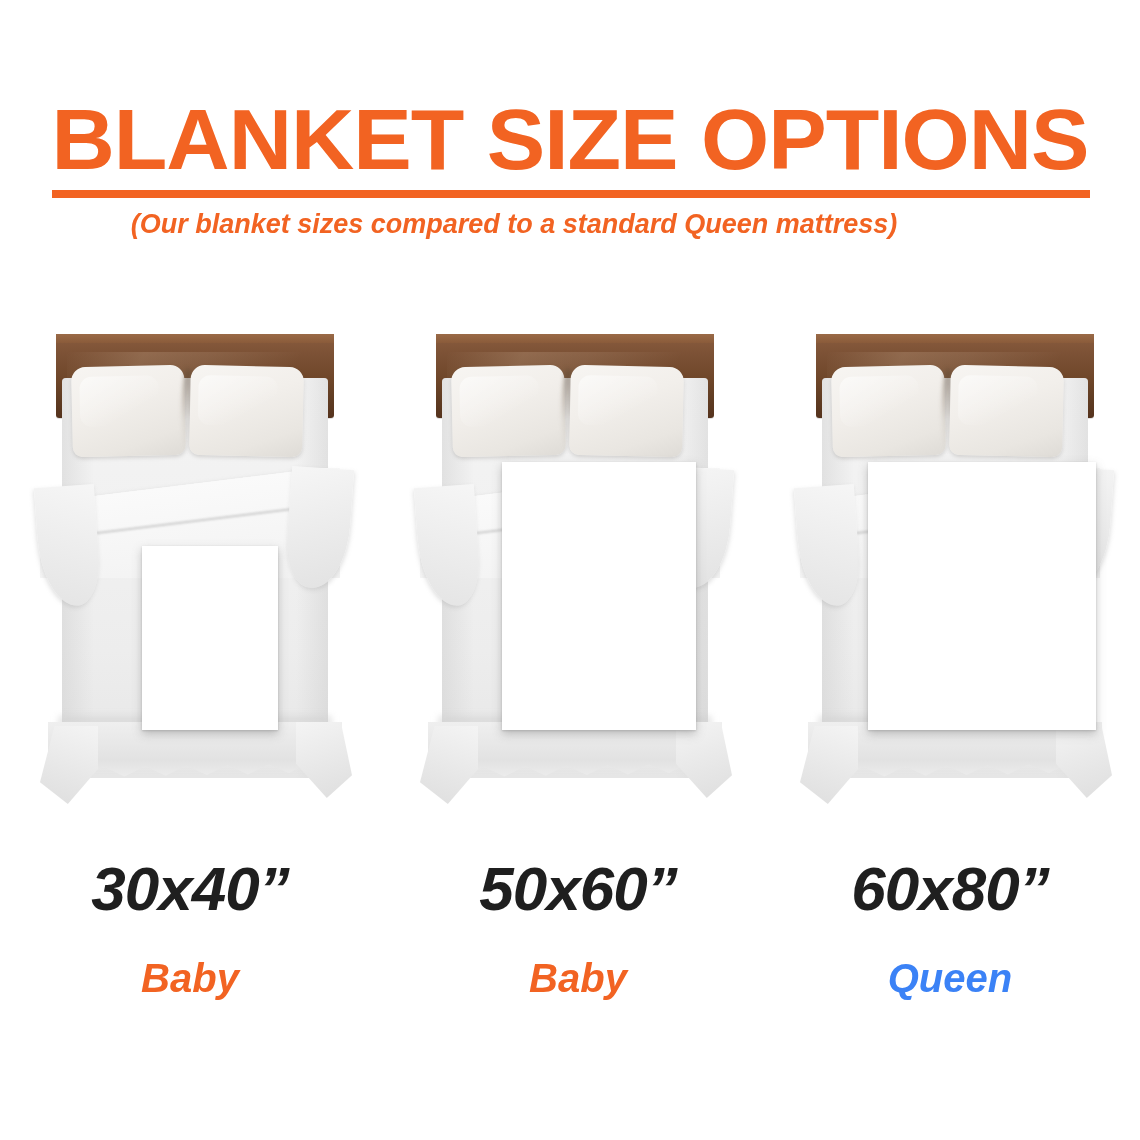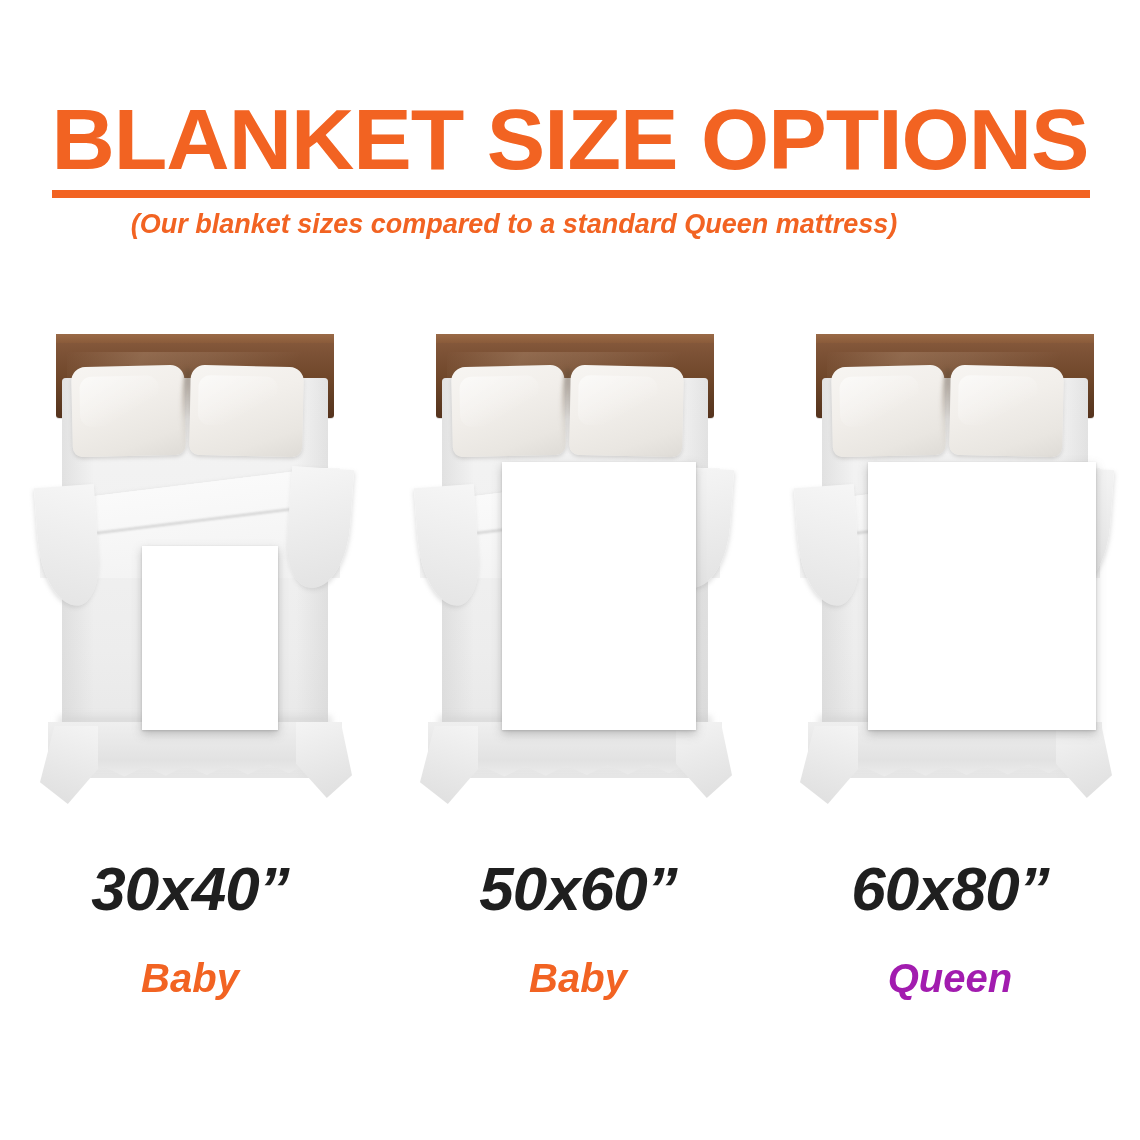--- a/index.html
+++ b/index.html
@@ -443,18 +443,18 @@
       <div class="type-text" style="color: rgb(242, 99, 34);">Baby</div>
     </div>
 
     <div class="caption-col c2">
       <div class="size-text" style="color: rgb(31, 31, 31);">50x60”</div>
       <div class="type-text" style="color: rgb(242, 99, 34);">Baby</div>
     </div>
 
     <div class="caption-col c3">
       <div class="size-text" style="color: rgb(31, 31, 31); font-style: italic;">60x80”</div>
-      <div class="type-text" style="color: #a21caf;">Queen</div>
+      <div class="type-text" style="color: #3b82f6;">Queen</div>
     </div>
 
   </div>
 
 </div>
 
 </body></html>

